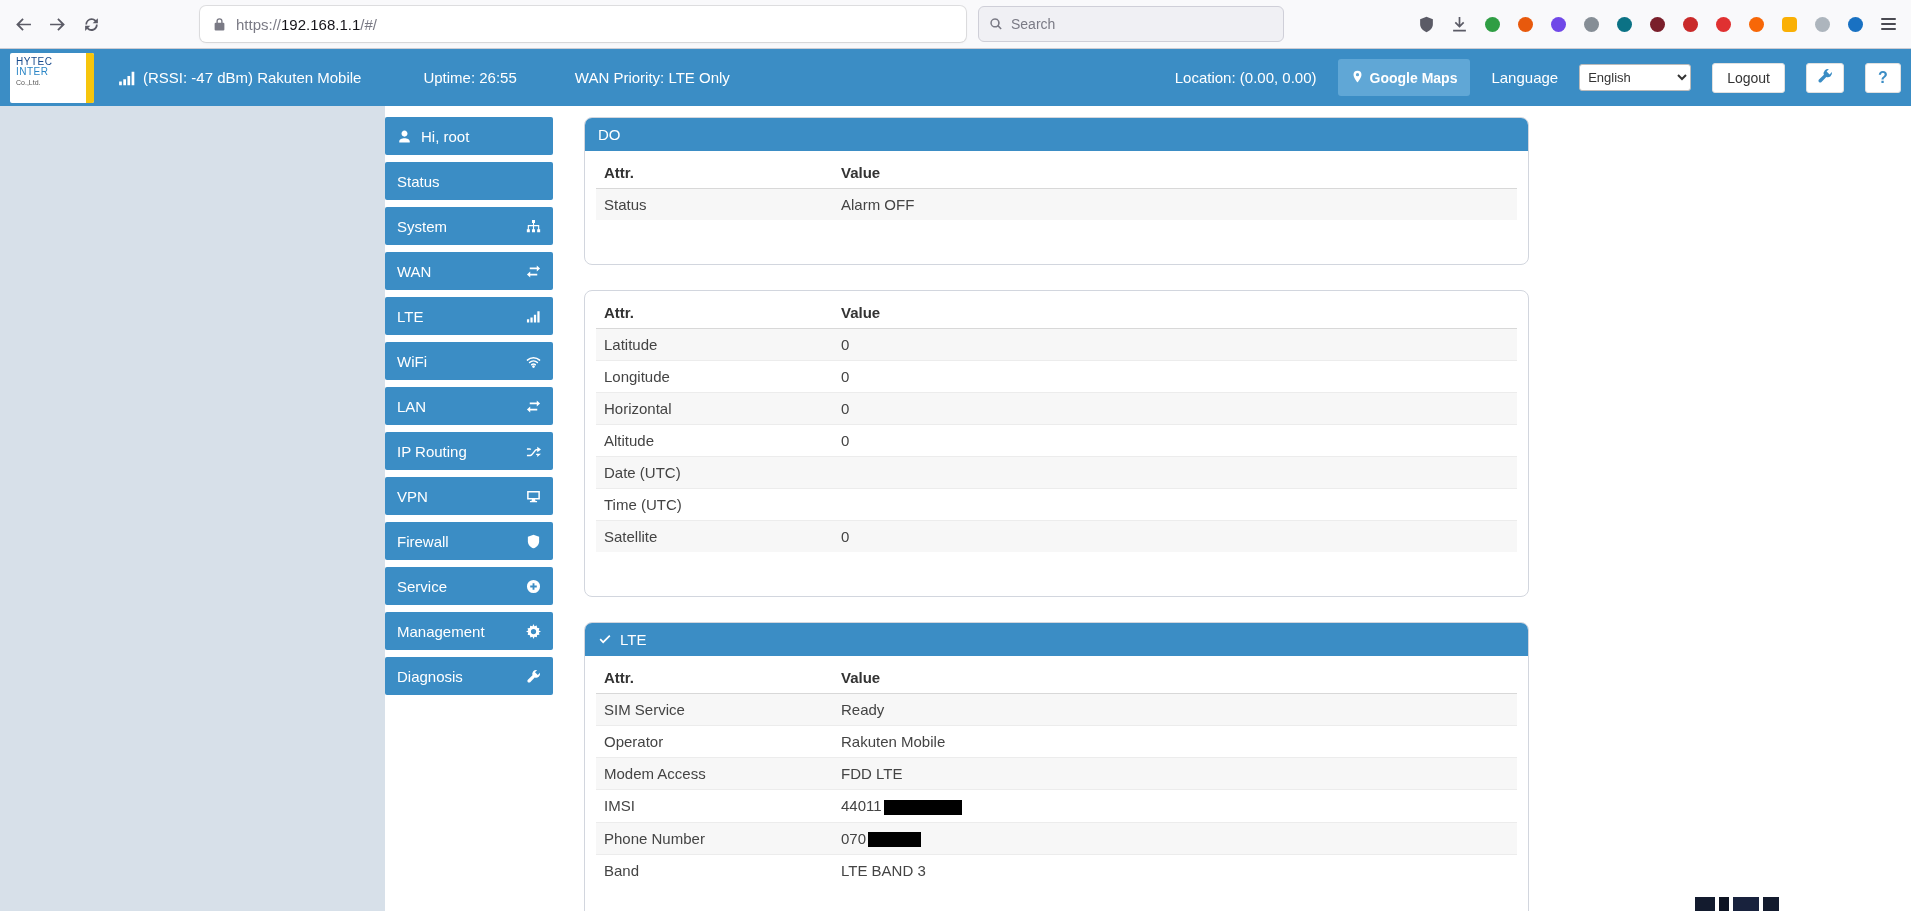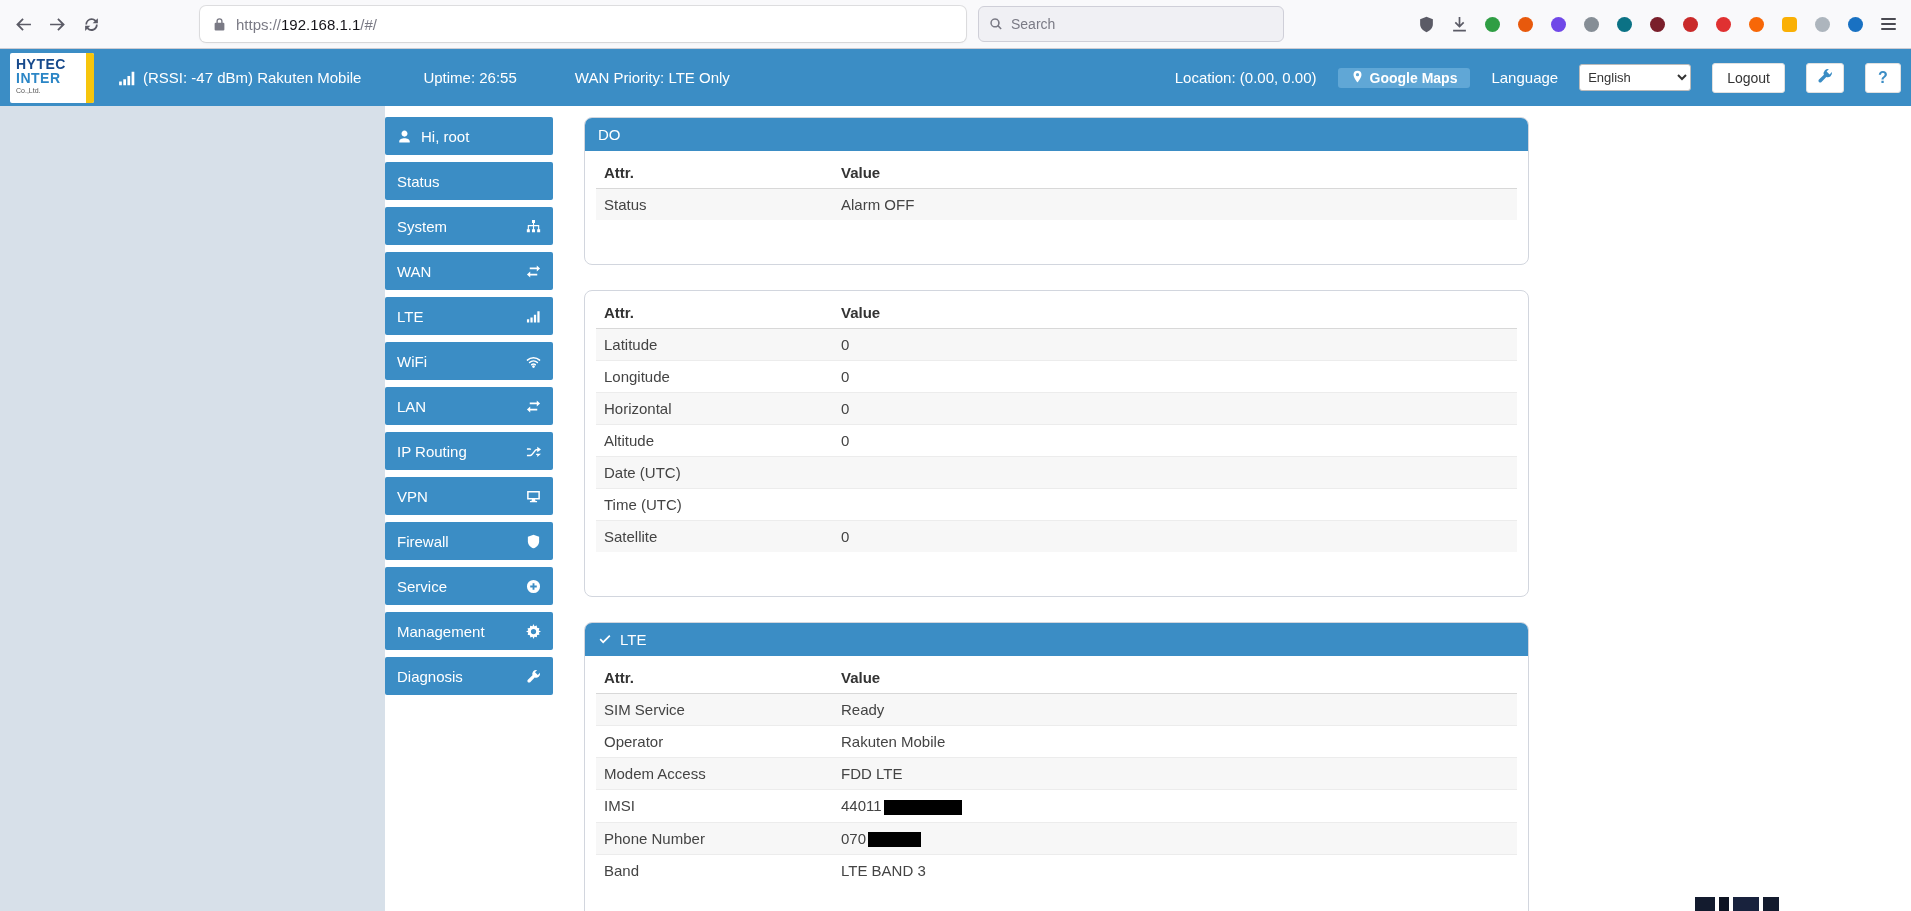--- a/index.html
+++ b/index.html
@@ -36,30 +36,30 @@
   .tb-sq  { width:15px; height:15px; border-radius:4px; }
   .hamb { display:flex; flex-direction:column; gap:3px; }
   .hamb i { display:block; width:15px; height:2px; background:#4a4a52; border-radius:1px;}
 
   
   :root { --blue:#3b8dc5; --blue-light:#60a7d6; }
   .app-header { position:absolute; left:0; top:49px; width:1911px; height:57px;
     background:var(--blue); color:#fff; display:flex; align-items:center; z-index:20;}
   .logo { width:84px; height:50px; background:#fff; margin-left:10px; border-radius:2px;
     position:relative; padding:4px 12px 0 6px; line-height:1; flex:0 0 auto; overflow:hidden;}
-  .logo .l1, .logo .l2 { font-size:14px; font-weight:bold; color:#174a8c; letter-spacing:.5px;}
+  .logo .l1, .logo .l2 { font-size:10px; font-weight:normal; color:#174a8c; letter-spacing:.5px;}
   .logo .l2 { color:#2b86c6; }
   .logo .l3 { font-size:7px; color:#555; margin-top:2px; }
   .logo .stripe { position:absolute; right:0; top:0; bottom:0; width:8px; background:#f6c50d; }
   .hdr-item { display:flex; align-items:center; font-size:15px; white-space:nowrap;text-align:center;}
   .hdr-item .ic { display:flex; margin-right:7px; }
   .hdr-item .ic svg { width:18px; height:18px; }
   .hdr-right { margin-left:auto; display:flex; align-items:center; gap:21px; padding-right:10px;}
   .gmaps-btn { background:var(--blue-light); border:none; color:#fff; font-weight:bold;
-    font-size:14px; height:20px; padding:0 13px; border-radius:3px; display:flex;
+    font-size:14px; height:37px; padding:0 13px; border-radius:3px; display:flex;
     align-items:center; gap:6px; cursor:pointer; font-family:"Liberation Sans",sans-serif;}
   .gmaps-btn svg { width:13px; height:13px; }
   .lang-select { height:27px; width:112px; font-size:13px; border-radius:3px;
     border:1px solid #bbb; background:#fff; color:#333; padding:0 4px;
     font-family:"Liberation Sans",sans-serif;}
   .white-btn { background:#fff; border:1px solid #e0e0e0; color:#333; font-size:14px;
     height:30px; padding:0 14px; border-radius:3px; cursor:pointer;
     font-family:"Liberation Sans",sans-serif; display:flex; align-items:center; justify-content:center;}
   .tool-btn { width:38px; padding:0; color:var(--blue); }
   .tool-btn svg { width:16px; height:16px; }

